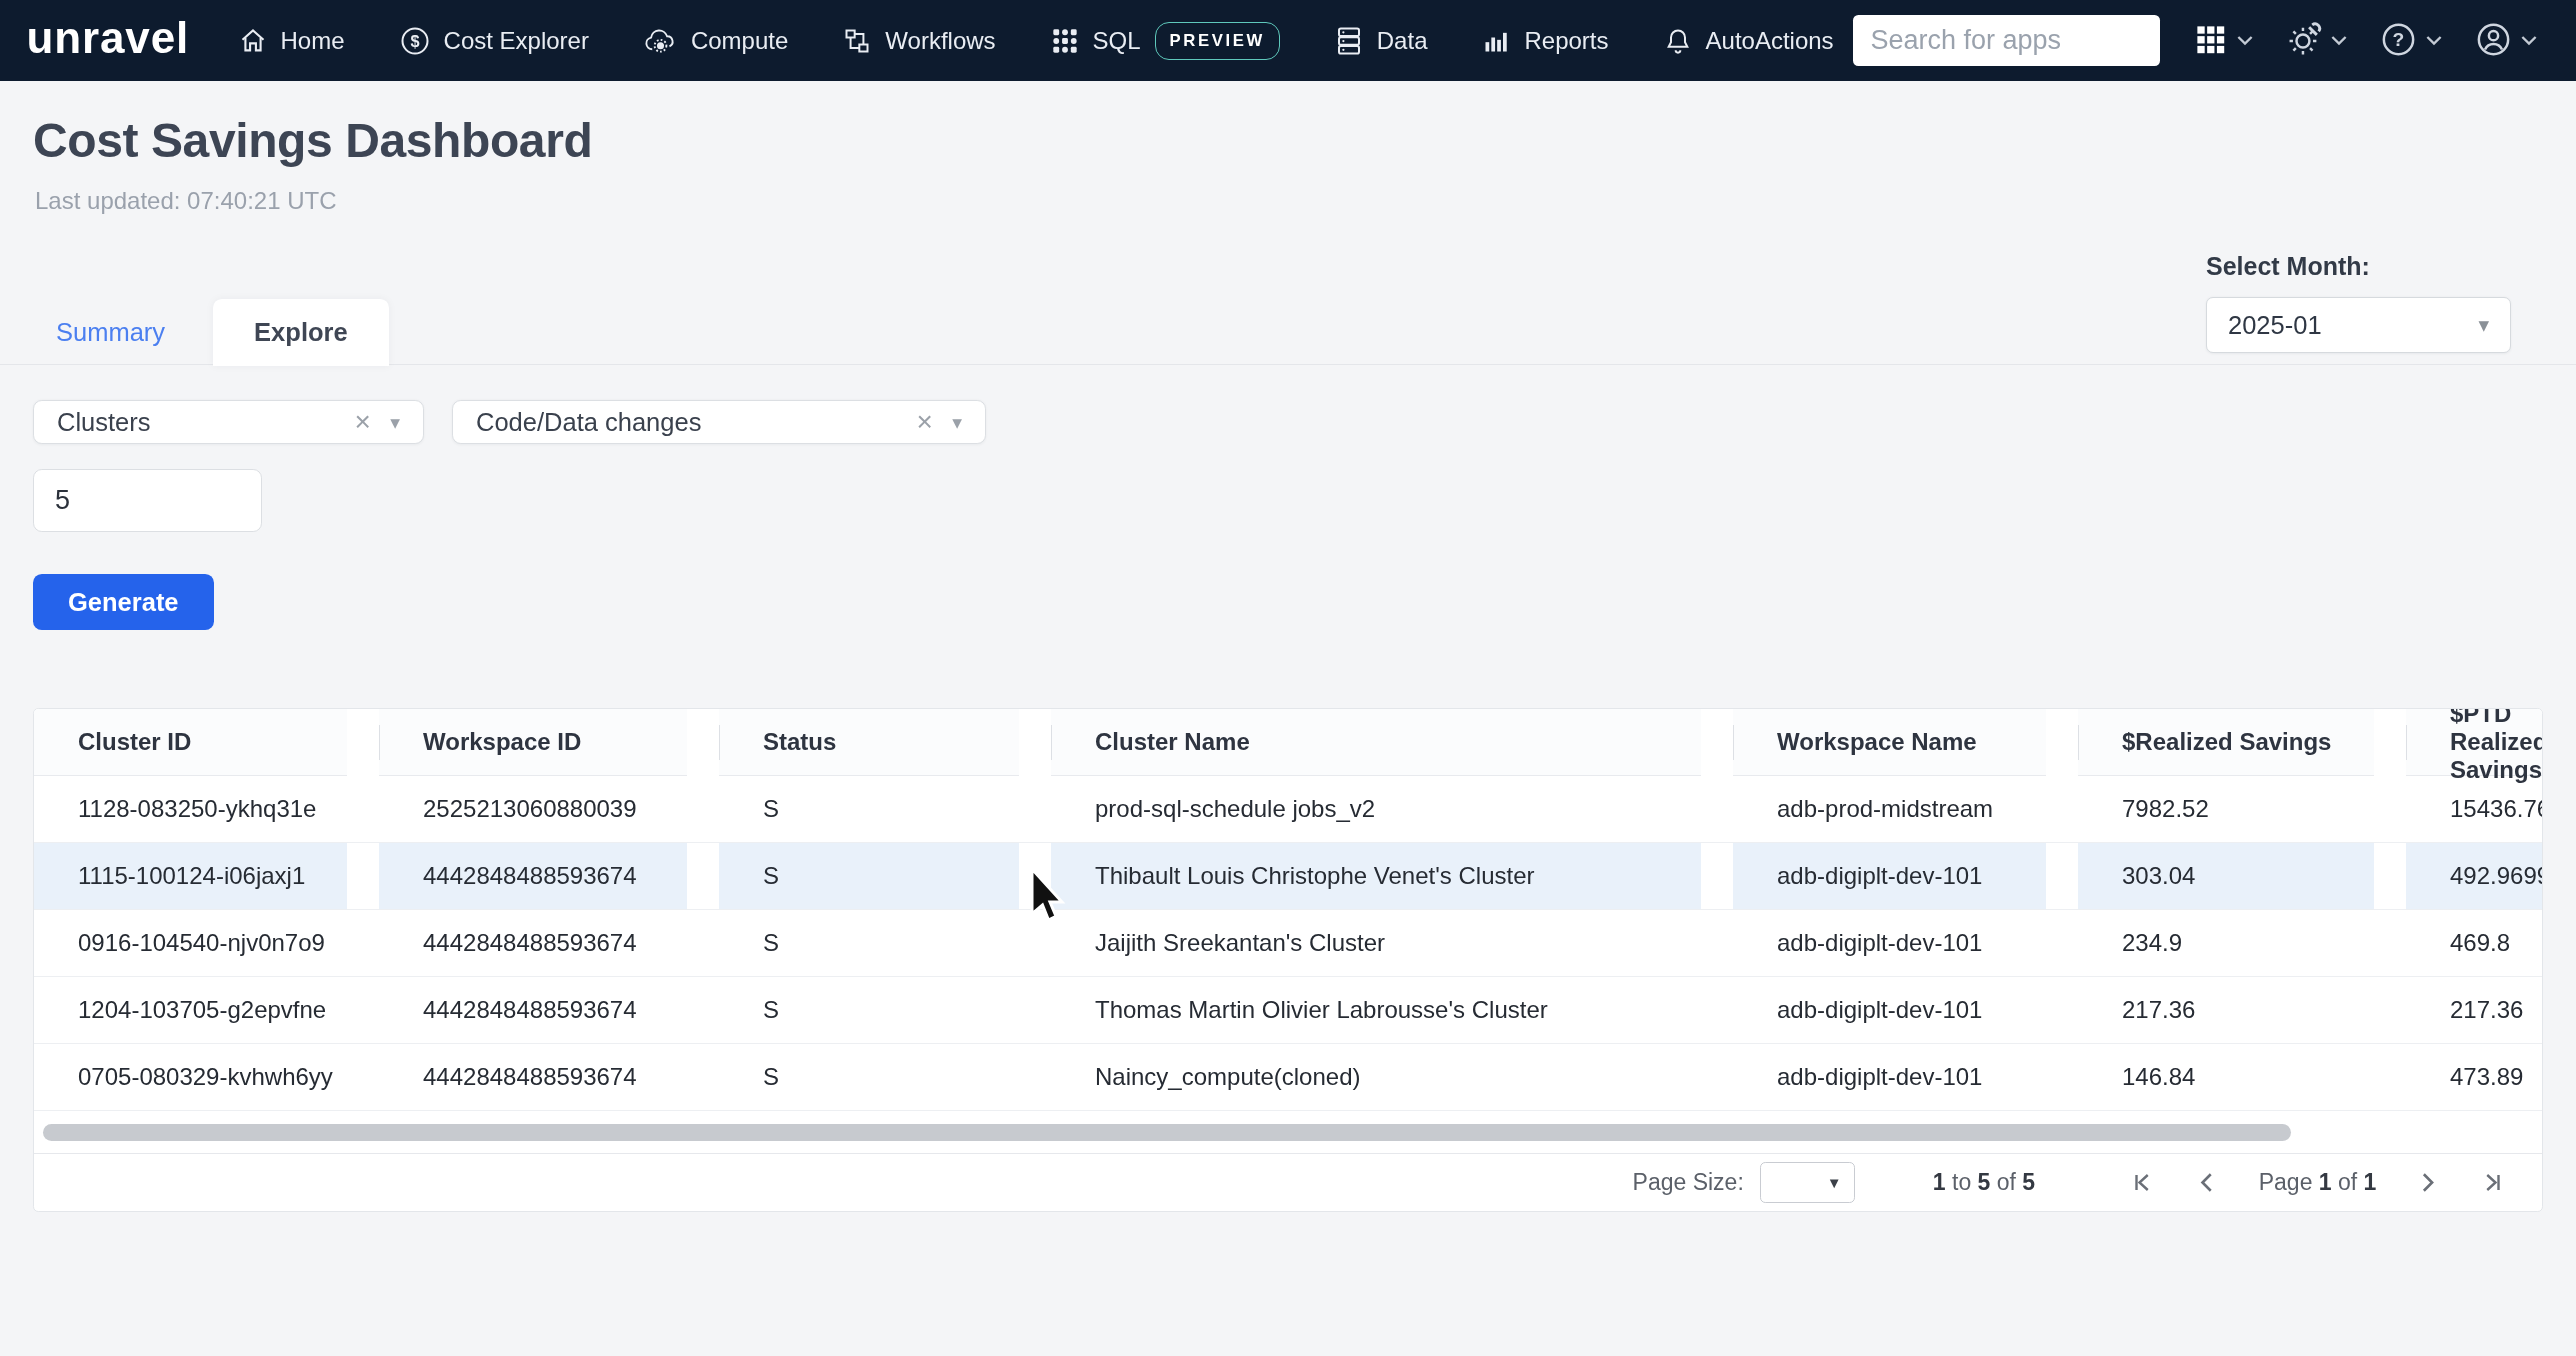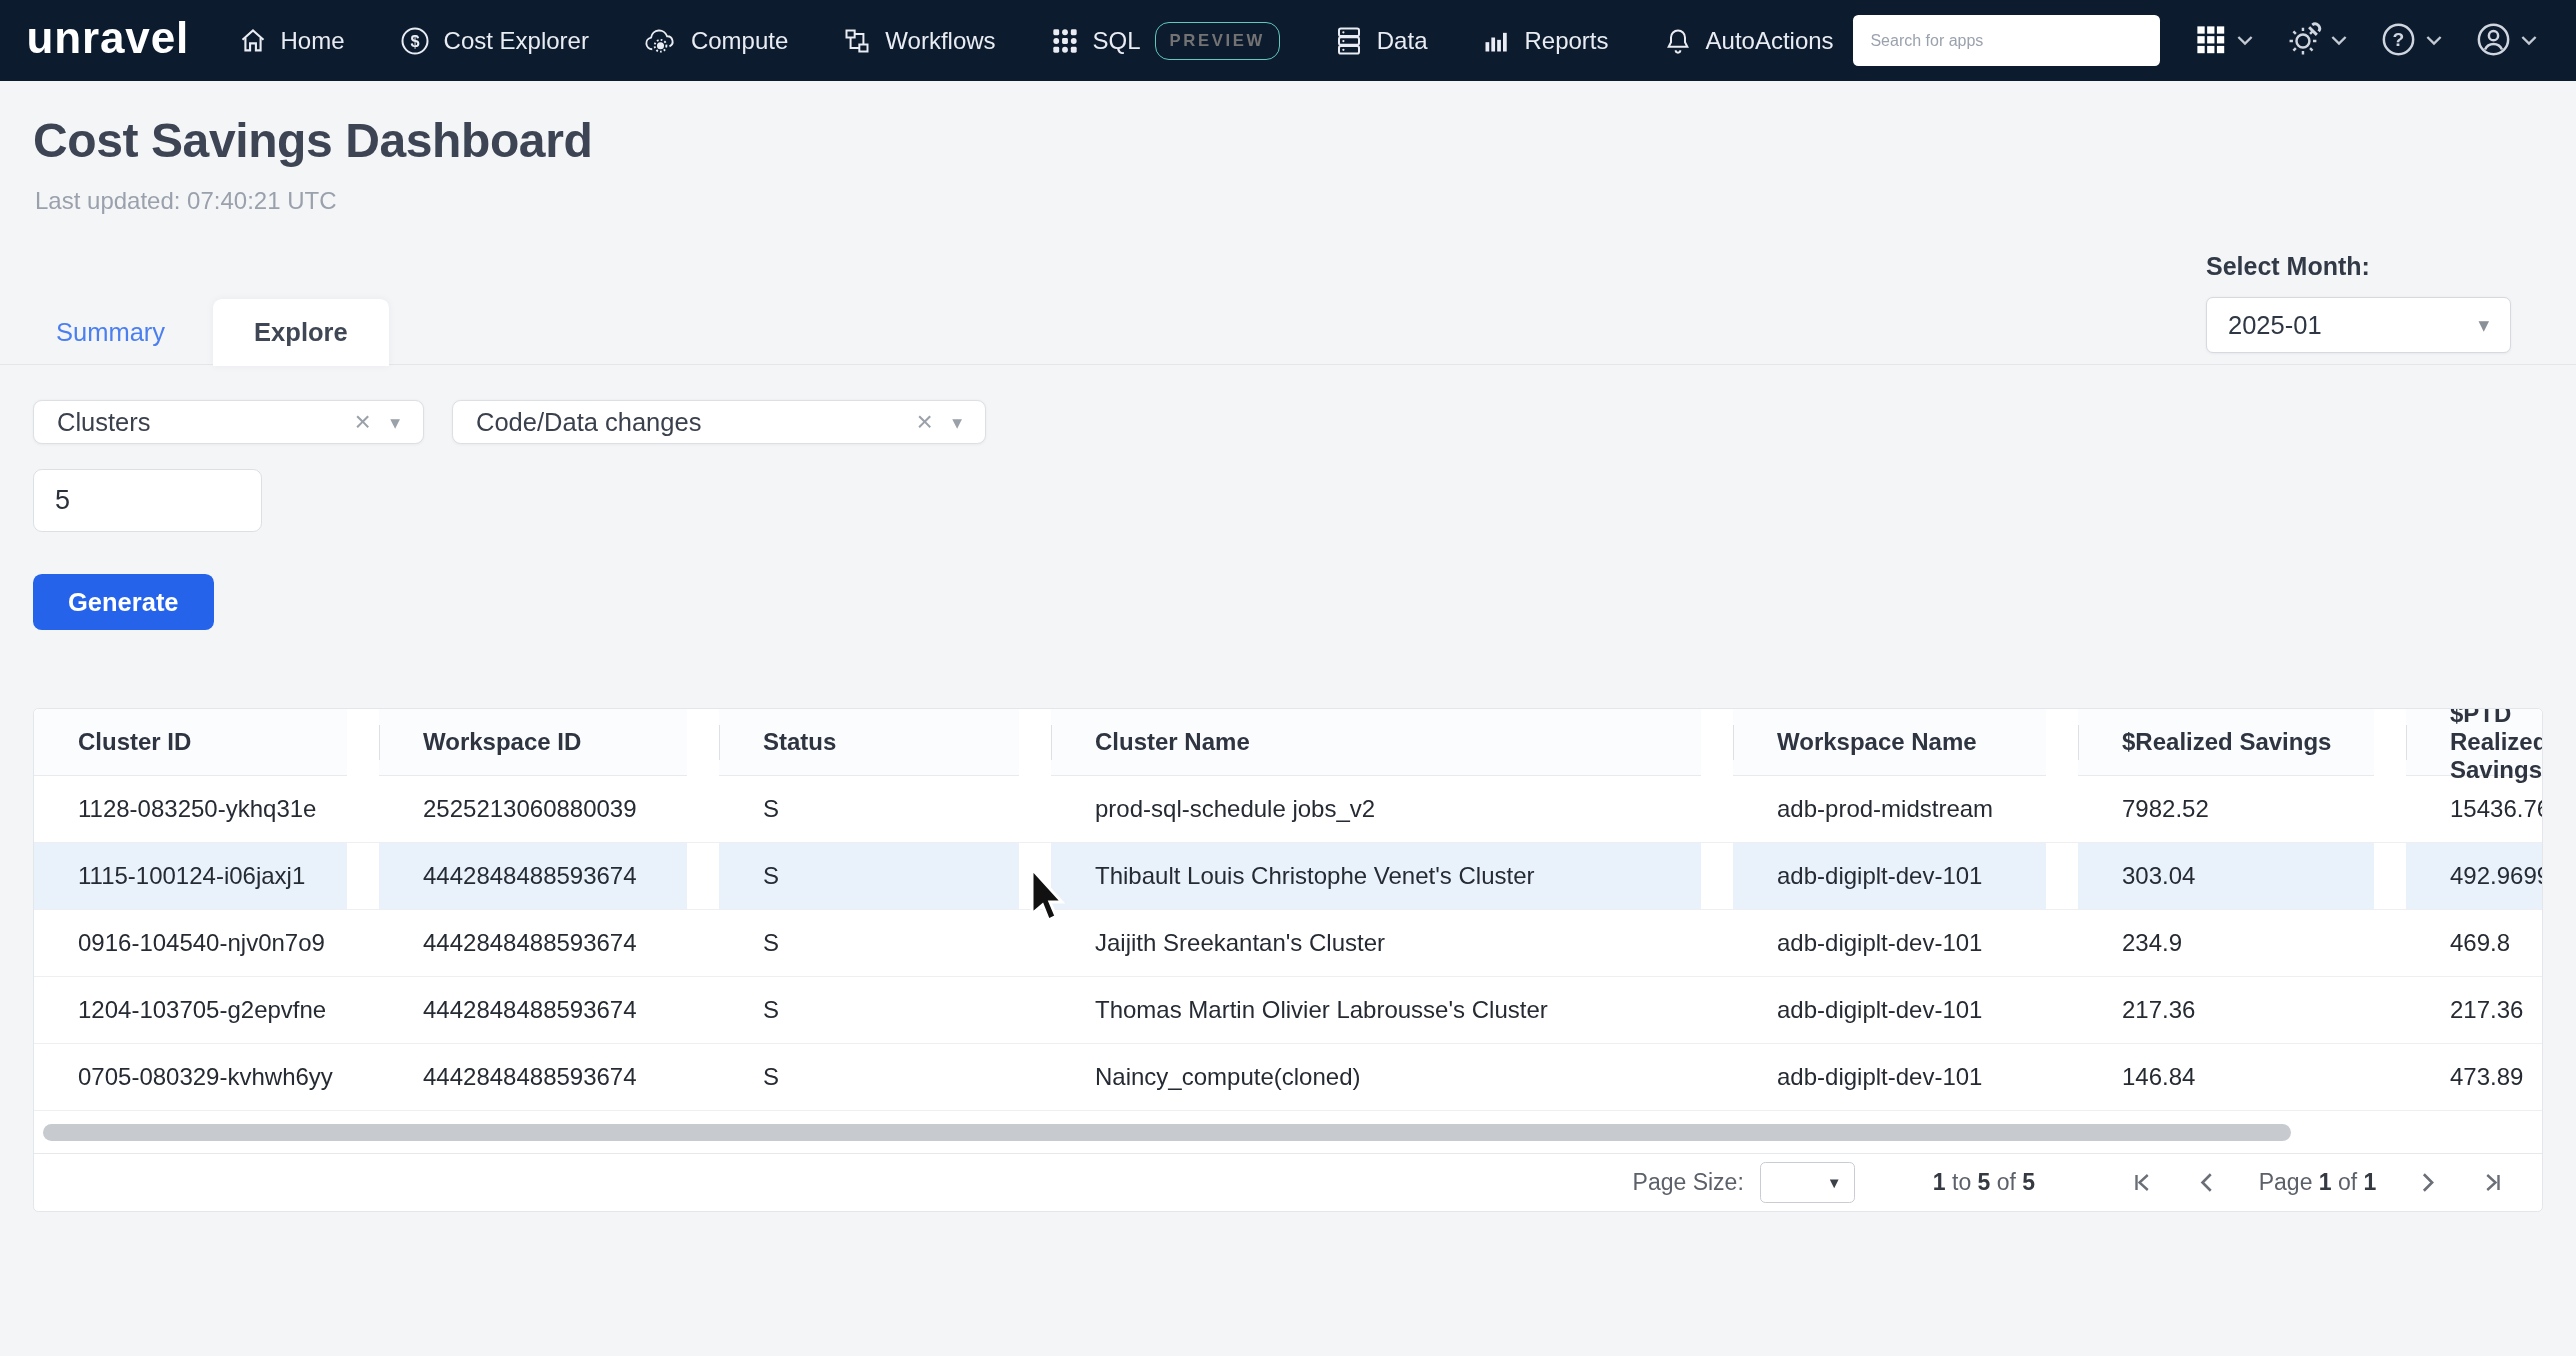--- a/index.html
+++ b/index.html
@@ -19,28 +19,28 @@
     color: #e8ecf2;
   }
   .brand {
     font-size: 44px; font-weight: 700; color: #ffffff;
     padding: 0 37px 5.3px 26.4px; letter-spacing: 0.9px;
   }
   .nav-items { display: flex; align-items: center; gap: 55px; margin-left: 12.3px; }
   .nav-item { display: flex; align-items: center; gap: 14px; font-size: 24px; color: #e9edf3; cursor: default; white-space: nowrap; }
   .nav-item svg { display: block; }
   .preview-badge {
-    border: 1.8px solid #5fc9bc; color: #737373;
+    border: 1.8px solid #5fc9bc; color: #ffffff;
     border-radius: 14px; padding: 8px 14px;
     font-size: 16.7px; letter-spacing: 2.6px; font-weight: 600;
   }
   .nav-right { margin-left: auto; display: flex; align-items: center; gap: 33px; padding-right: 39px; }
   .search-box {
     width: 307px; height: 51px; border: none; border-radius: 5.3px;
-    background: #ffffff; font-size: 16px; padding: 0 17.6px;
+    background: #ffffff; font-size: 27px; padding: 0 17.6px;
     font-family: "Liberation Sans", sans-serif; color: #2b313b;
   }
   .search-box::placeholder { color: #9aa2ad; }
   .nav-icon-group { display: flex; align-items: center; gap: 8.8px; cursor: pointer; }
   .chev { color: #c3cad4; font-size: 17.6px; }
 
   
   .page-title {
     margin: 32px 0 0 33px; font-size: 48px; font-weight: 700;
     color: #3d4554; letter-spacing: -0.4px;

